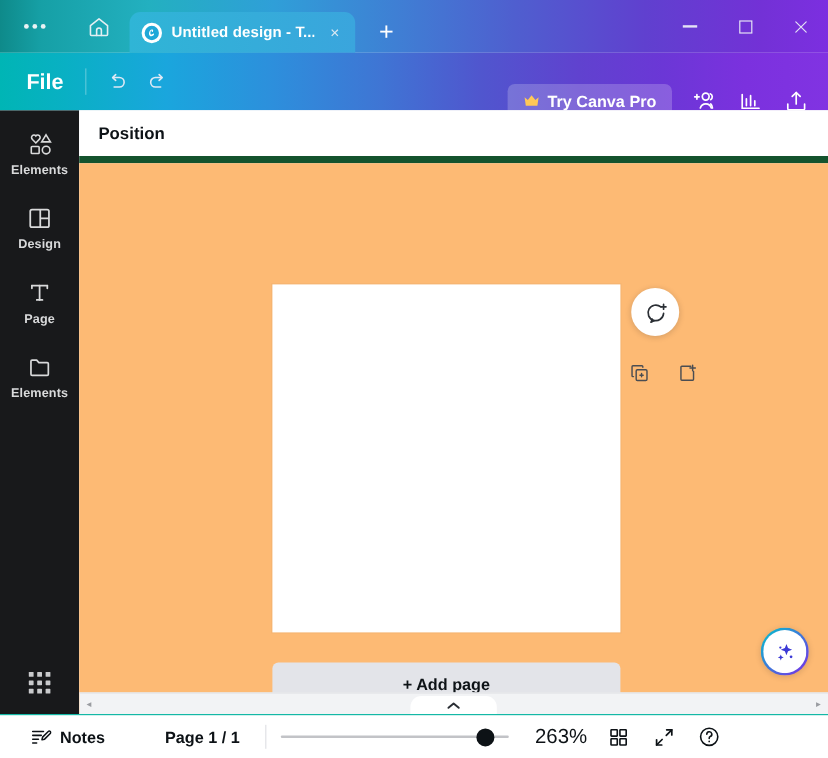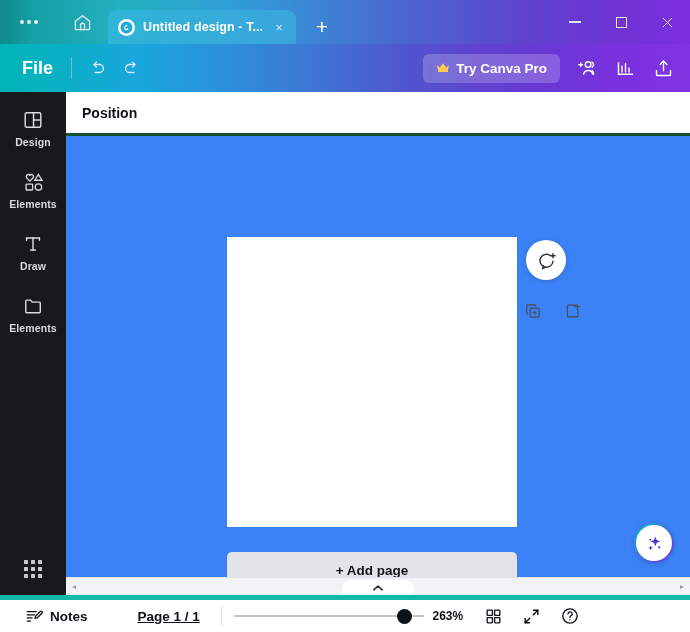--- a/index.html
+++ b/index.html
@@ -131,21 +131,21 @@
     width: 1px; height: 22px;
     background: rgba(255,255,255,.32);
     margin: 0 8px;
   }
   .tb-icon-btn {
     width: 34px; height: 32px;
     display: flex; align-items: center; justify-content: center;
     border-radius: 5px; cursor: pointer;
   }
   .toolbar-right {
-    position: absolute; right: 8px; top: 0;
+    position: absolute; right: 8px; top: 16px;
     height: 48px; display: flex; align-items: center; gap: 0;
   }
   .pro-btn {
     display: flex; align-items: center; gap: 6px;
     background: rgba(255,255,255,.20);
     border-radius: 6px;
     padding: 7px 13px;
     color: #ffffff; font-size: 13.5px; font-weight: bold;
     cursor: pointer;
     margin-right: 8px;
@@ -205,31 +205,31 @@
     display: flex; flex-direction: column;
     background: #ebecf0;
     min-width: 0;
     position: relative;
   }
   .position-bar {
     height: 44px; flex: 0 0 44px;
     background: #ffffff;
     display: flex; align-items: center;
     padding-left: 16px;
-    border-bottom: 3px solid #14532d;
+    border-bottom: 6px solid #14532d;
   }
   .position-label {
     font-size: 14px; font-weight: bold; color: #0d1216;
     cursor: pointer;
   }
 
   .canvas-area {
     flex: 1 1 auto;
     position: relative;
-    background: #3b82f6;
+    background: #fdba74;
     min-height: 0;
     overflow: hidden;
   }
   .page-tools {
     position: absolute;
     left: 455px; top: 163px;
     display: flex; gap: 16px;
   }
   .page-tool {
     width: 24px; height: 24px;
@@ -302,38 +302,37 @@
     background: #ffffff;
     border-radius: 9px 9px 0 0;
     display: flex; align-items: center; justify-content: center;
     cursor: pointer;
   }
 
   
   .statusbar {
     height: 37px; flex: 0 0 37px;
     background: #ffffff;
-    border-top: 5px solid #14b8a6;
+    border-top: 1px solid #14b8a6;
     display: flex; align-items: center;
     padding: 0 12px;
     gap: 0;
   }
   .sb-notes {
     display: flex; align-items: center; gap: 7px;
     padding: 5px 9px; border-radius: 5px;
     cursor: pointer;
     margin-left: 4px;
   }
   .sb-notes span { font-size: 13.5px; font-weight: bold; color: #0d1216; }
   .sb-page {
     font-size: 13.5px; font-weight: bold; color: #0d1216;
     margin-left: 32px;
     padding: 5px 9px; border-radius: 5px; cursor: pointer;
     white-space: nowrap;
-    text-decoration: underline;
   }
   .sb-sep {
     width: 1px; height: 20px; background: #e0e1e5;
     margin: 0 12px;
   }
   .zoom-slider {
     position: relative;
     width: 190px; height: 18px;
     display: flex; align-items: center;
     cursor: pointer;
@@ -344,21 +343,22 @@
   }
   .zs-knob {
     position: absolute;
     left: 163px;
     width: 15px; height: 15px;
     border-radius: 50%;
     background: #0d1216;
     cursor: grab;
   }
   .zoom-pct {
-    font-size: 12px; font-weight: bold; color: #0d1216;
+    font-size: 17px; font-weight: normal; color: #0d1216;
+    margin-left: 18px;
     min-width: 48px; text-align: center;
     padding: 5px 4px; border-radius: 5px; cursor: pointer;
   }
   .sb-icon {
     width: 32px; height: 30px;
     display: flex; align-items: center; justify-content: center;
     border-radius: 5px; cursor: pointer;
     margin-left: 6px;
   }
   svg { display: block; }
@@ -462,52 +462,52 @@
       </div>
     </div>
   </div>
 
   <div class="body-row">
 
     <div class="sidebar">
 
       <div class="side-item">
         <span>
-          <svg width="22" height="22" viewBox="0 0 24 24" fill="none" stroke="#d9dadb" stroke-width="1.6">
-            <rect x="3.5" y="4" width="17" height="16" rx="1.6"></rect>
-            <path d="M12.6 4v16"></path>
-              <path d="M12.6 12h8"></path>
-          </svg>
-        </span>
-        <span class="side-label">Design</span>
-      </div>
-
-      <div class="side-item">
-        <span>
           <svg width="23" height="22" viewBox="0 0 26 24" fill="none" stroke="#d9dadb" stroke-width="1.5">
             <path d="M5.5 4.2c1-1 2.6-.8 3.4.2.8-1 2.4-1.2 3.4-.2 1 1 .8 2.5-.2 3.5L8.9 11 5.7 7.7c-1-1-1.2-2.5-.2-3.5z"></path>
             <path d="M18.5 3.4 22.6 10h-8.2z"></path>
             <rect x="4.6" y="14.4" width="7.4" height="6.6" rx=".7"></rect>
             <circle cx="18.6" cy="17.7" r="3.6"></circle>
           </svg>
         </span>
         <span class="side-label">Elements</span>
+      </div>
+
+      <div class="side-item">
+        <span>
+          <svg width="22" height="22" viewBox="0 0 24 24" fill="none" stroke="#d9dadb" stroke-width="1.6">
+            <rect x="3.5" y="4" width="17" height="16" rx="1.6"></rect>
+            <path d="M12.6 4v16"></path>
+              <path d="M12.6 12h8"></path>
+          </svg>
+        </span>
+        <span class="side-label">Design</span>
       </div>
 
       <div class="side-item">
         <span>
           <svg width="22" height="22" viewBox="0 0 24 24" fill="none" stroke="#d9dadb" stroke-width="1.6" stroke-linecap="round">
             <path d="M5 5.5h14"></path>
               <path d="M12 5.5v13"></path>
             <path d="M5 5.5v2.4"></path>
               <path d="M19 5.5v2.4"></path>
             <path d="M9.4 18.5h5.2"></path>
           </svg>
         </span>
-        <span class="side-label">Draw</span>
+        <span class="side-label">Page</span>
       </div>
 
 
 
 
       <div class="side-item">
         <span>
           <svg width="23" height="22" viewBox="0 0 24 24" fill="none" stroke="#d9dadb" stroke-width="1.55" stroke-linejoin="round">
             <path d="M3.6 18.4V6.6a1 1 0 0 1 1-1h4.2l2 2.2h7.6a1 1 0 0 1 1 1v9.6a1 1 0 0 1-1 1H4.6a1 1 0 0 1-1-1z"></path>
           </svg>

